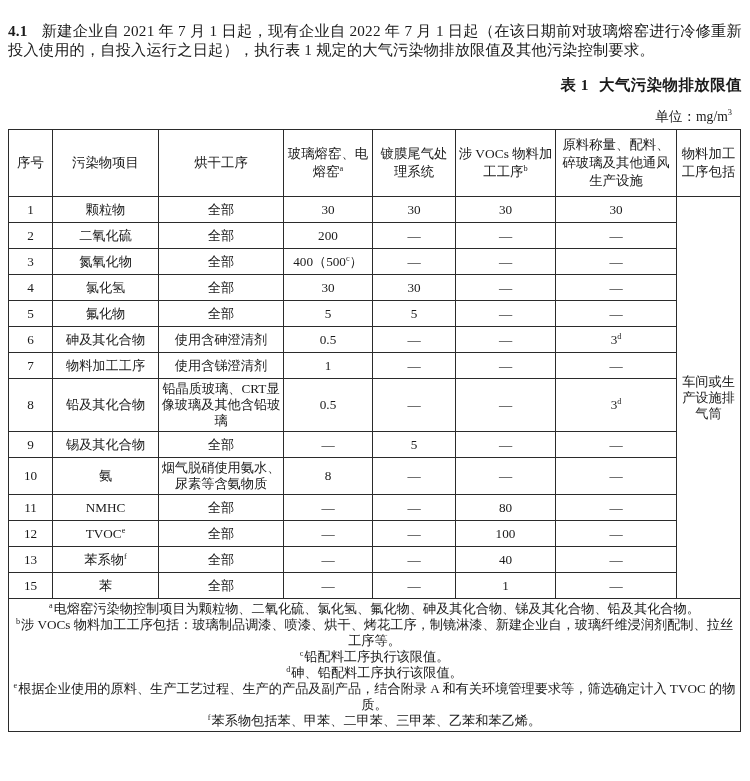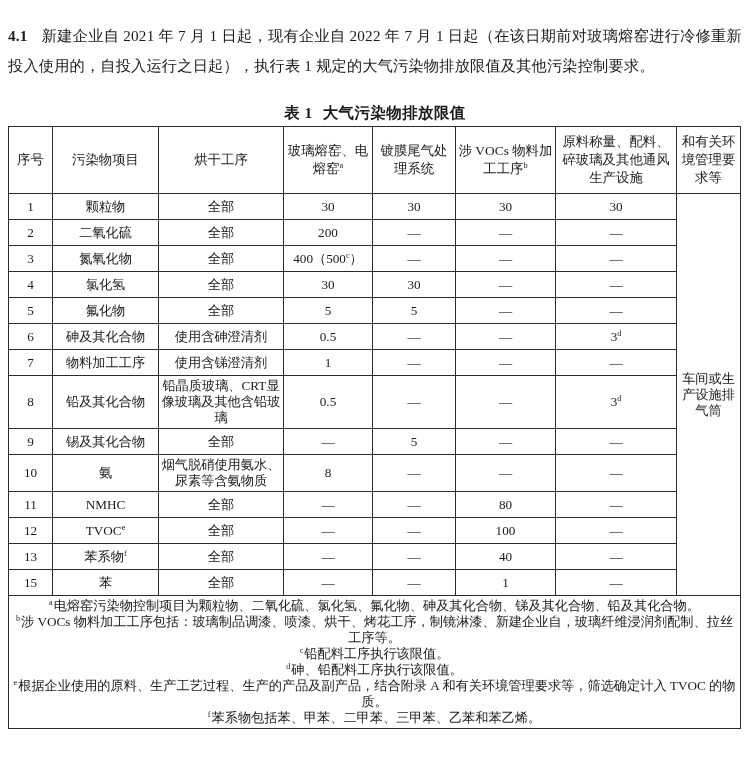--- a/index.html
+++ b/index.html
@@ -18,36 +18,36 @@
   .page {
     width: 750px;
     height: 781px;
     position: relative;
     box-sizing: border-box;
     padding: 0 8px;
   }
   
   .clause {
     font-size: 15.2px;
-    line-height: 30px;
+    line-height: 19px;
     text-align: justify;
     text-justify: inter-ideograph;
     padding-top: 6px;
     letter-spacing: 0.2px;
   }
   .clause-num {
     font-weight: 700;
     margin-right: 14px;
   }
   
   .table-caption {
-    text-align: center;
+    text-align: right;
     font-size: 15.4px;
     font-weight: 700;
-    margin-top: 22px;
+    margin-top: 16px;
     margin-bottom: 2px;
     letter-spacing: 0.5px;
   }
   .caption-no { margin-right: 10px; }
   
   .unit-line {
     text-align: right;
     font-size: 13.6px;
     padding-right: 10px;
     margin-top: 12px;
@@ -113,20 +113,23 @@
 <div class="page">
 
   <p class="clause">
     <span class="clause-num">4.1</span><span>新建企业自 2021 年 7 月 1 日起，现有企业自 2022 年 7 月 1 日起（在该日期前对玻璃熔窑进行冷修重新投入使用的，自投入运行之日起），执行表 1 规定的大气污染物排放限值及其他污染控制要求。</span>
   </p>
 
   <div class="table-caption">
     <span class="caption-no">表 1</span><span>大气污染物排放限值</span>
   </div>
 
+  <div class="unit-line">
+    <span>单位：</span><span>mg/m</span><sup>3</sup>
+  </div>
 
   <table class="limits">
     <colgroup>
       <col class="c-no">
         <col class="c-item">
         <col class="c-cond">
         <col class="c-kiln">
       <col class="c-coat">
         <col class="c-voc">
         <col class="c-raw">
@@ -134,21 +137,21 @@
     </colgroup>
     <thead>
       <tr>
         <th>序号</th>
         <th>污染物项目</th>
         <th>烘干工序</th>
         <th><span>玻璃熔窑、电熔窑</span><sup>a</sup></th>
         <th>镀膜尾气处理系统</th>
         <th><span>涉 VOCs 物料加工工序</span><sup>b</sup></th>
         <th>原料称量、配料、碎玻璃及其他通风生产设施</th>
-        <th>和有关环境管理要求等</th>
+        <th>物料加工工序包括</th>
       </tr>
     </thead>
     <tbody id="tbody">
         <tr>
           <td><span>1</span></td>
           <td><span>颗粒物</span></td>
           <td><span>全部</span></td>
           <td><span>30</span></td>
           <td><span>30</span></td>
           <td><span>30</span></td>

